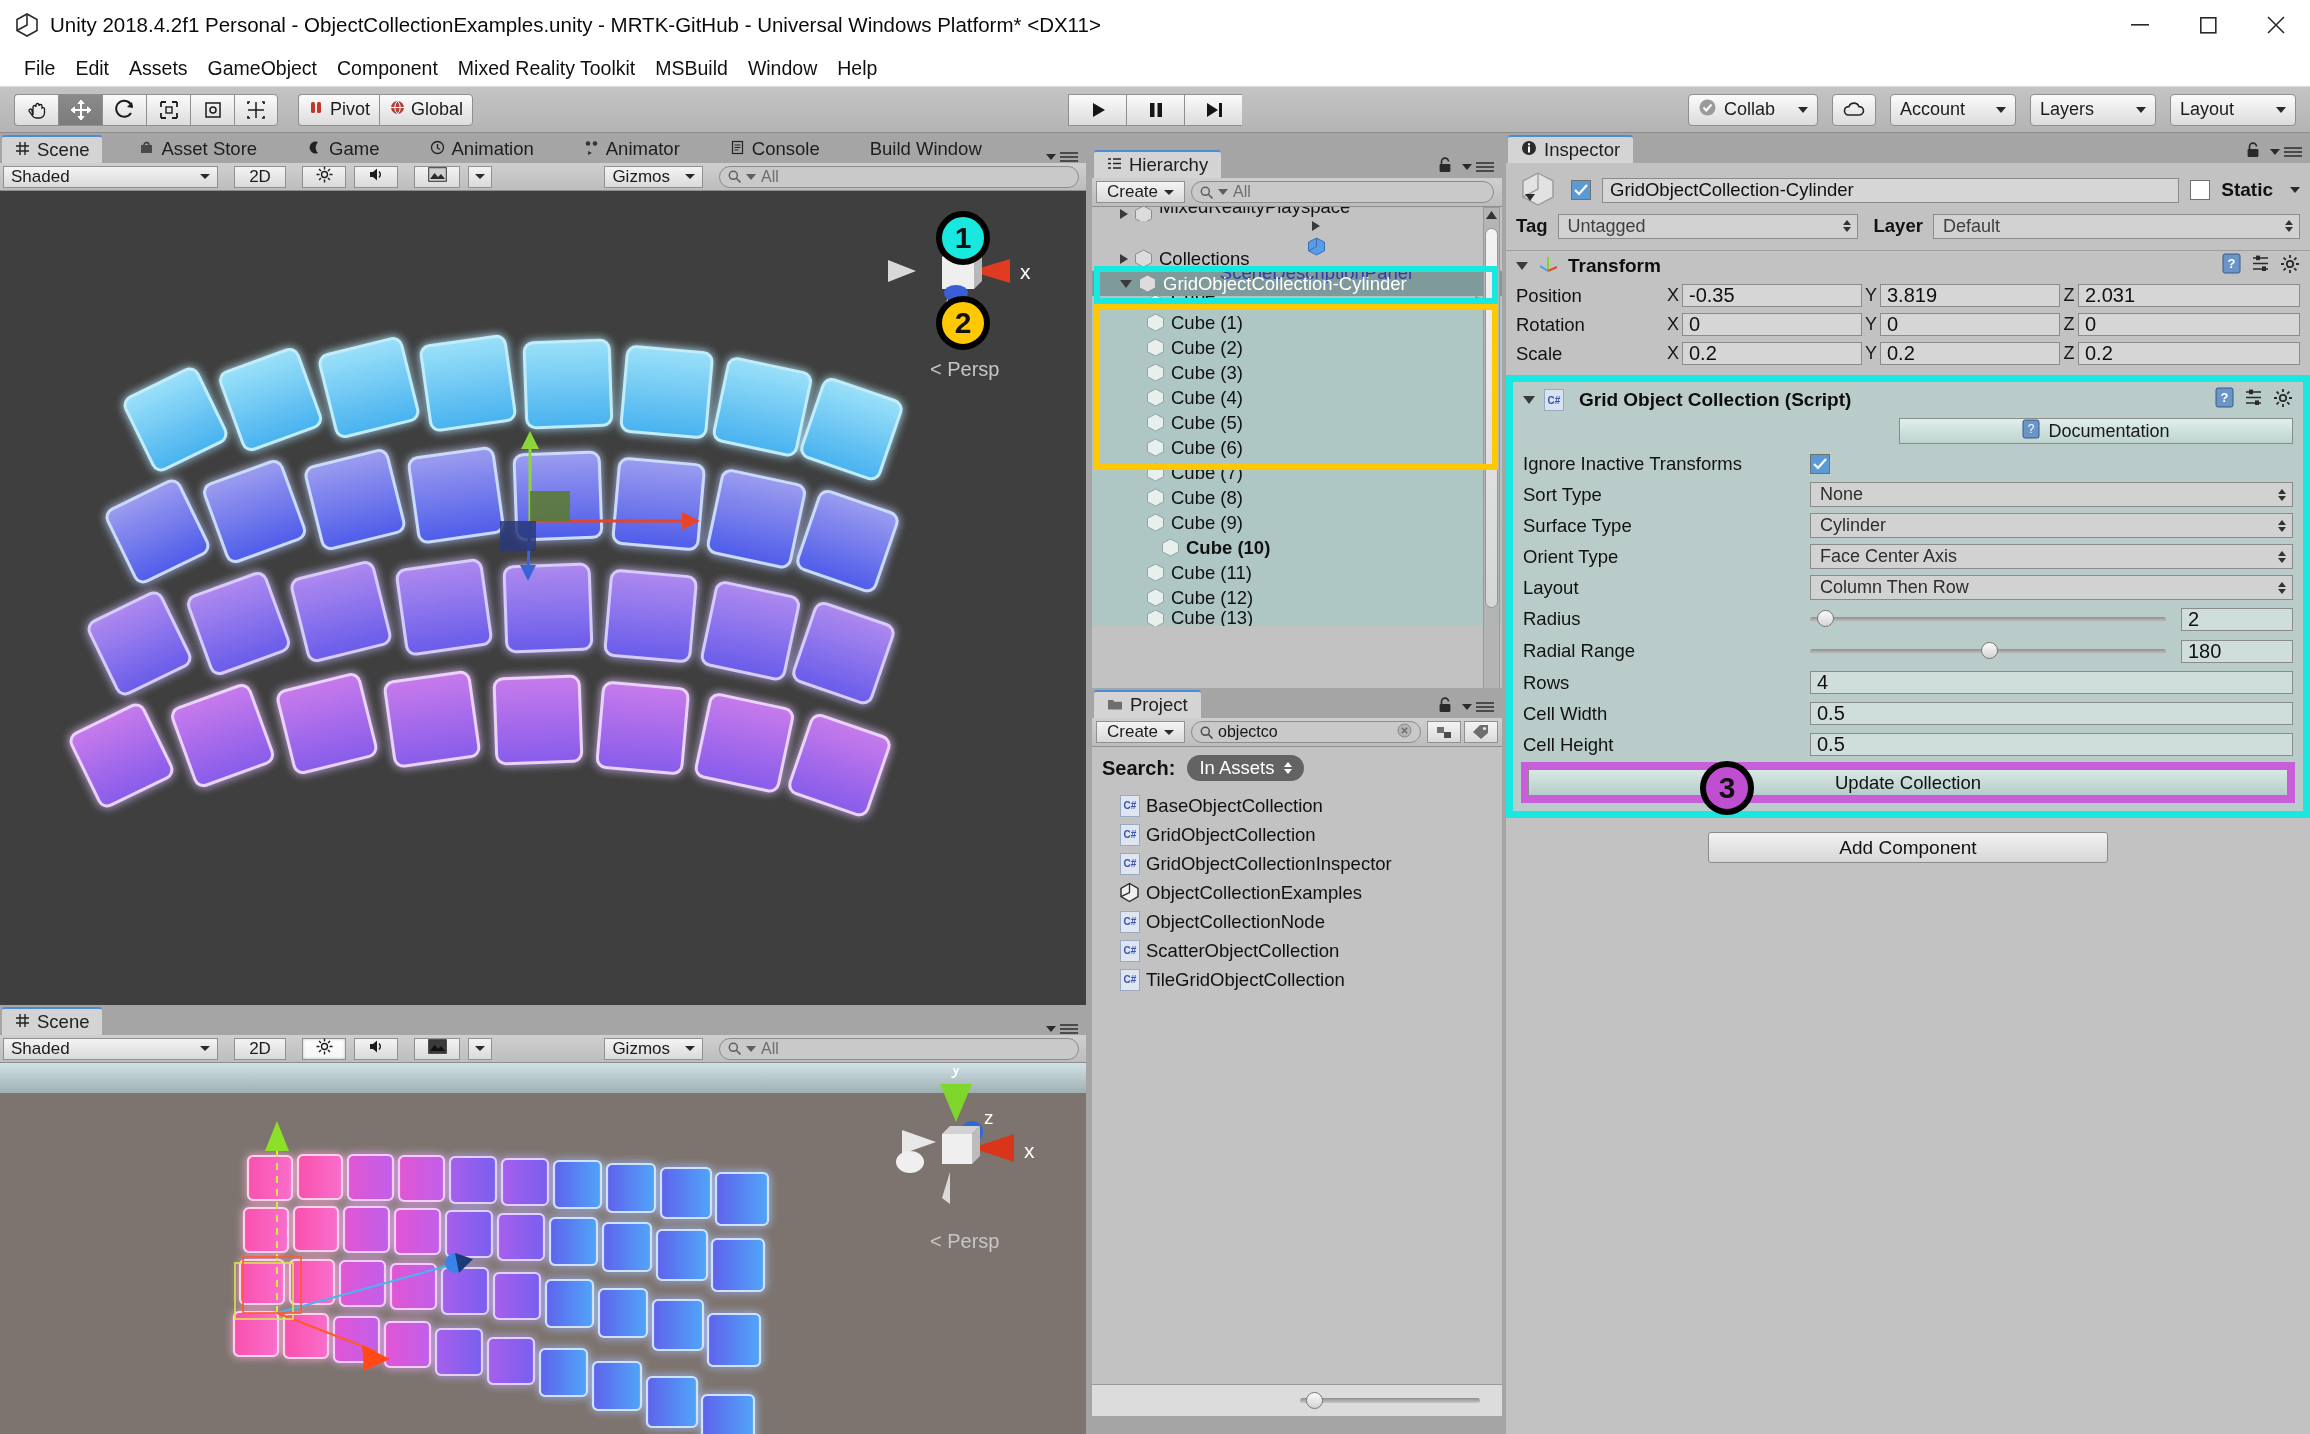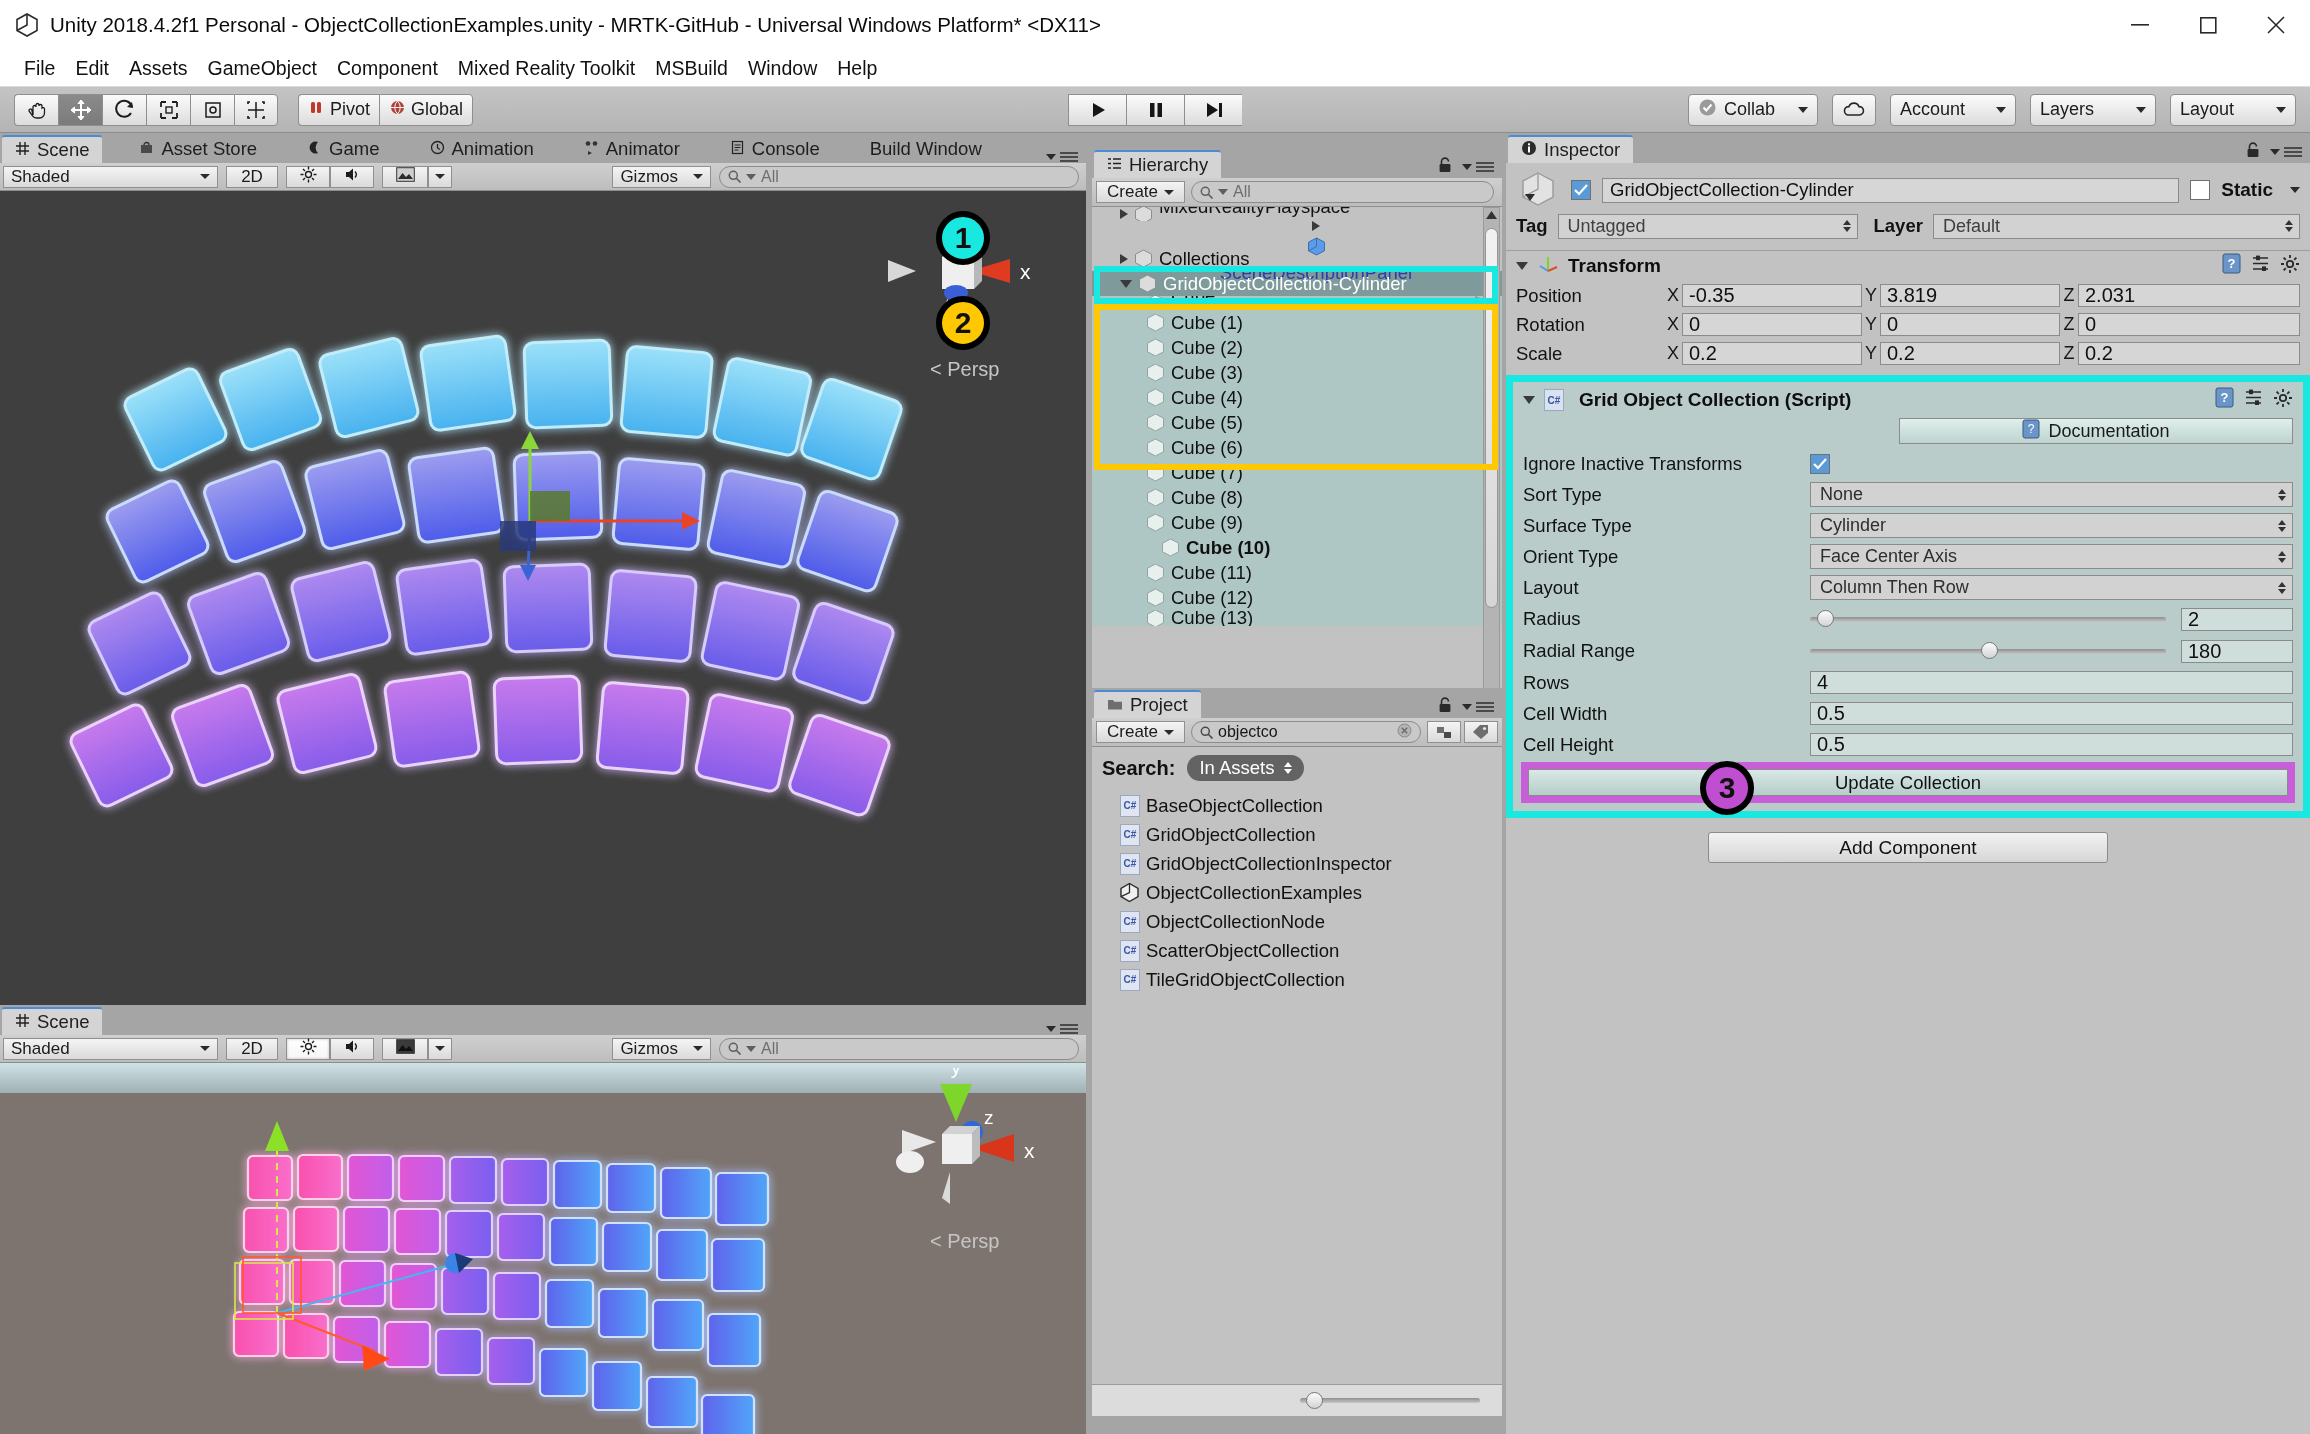--- a/index.html
+++ b/index.html
@@ -61,21 +61,21 @@
     height:28px; padding: 0 13px; display:flex; align-items:center; gap:7px;
     font-size:18.5px; color:#1e1e1e; background:#b3b3b3; border-radius:3px 3px 0 0;
   }
   .tab.active { background:#d4d4d4; border-top:2px solid #4a8cd6; }
   .tab.plain { background:transparent;margin-left:24px; }
   .tab-opts { margin-left:auto; display:flex; align-items:center; gap:4px; padding-right:8px; }
 
   
   .scene-toolbar {
     height:28px; background: linear-gradient(#cfcfcf,#bdbdbd); display:flex; align-items:center;
-    gap:0; padding: 0 3px; border-bottom:1px solid #8d8d8d;
+    gap:8px; padding: 0 3px; border-bottom:1px solid #8d8d8d;
   }
   .sb {
     height:22px; border:1px solid #909090; background:linear-gradient(#f4f4f4,#dadada);
     display:flex; align-items:center; padding:0 7px; font-size:17px; color:#1c1c1c; gap:6px;
   }
   .sb.pressed { background:linear-gradient(#ffffff,#f6f6f6); box-shadow: inset 0 0 3px rgba(0,0,0,.25);}
   .shaded { width:190px; justify-content:space-between; }
   .searchbox {
     height:22px; border:1px solid #8c8c8c; border-radius:11px; background:#c9c9c9;
     display:flex; align-items:center; padding: 0 8px; gap:5px; font-size:16px; color:#6e6e6e;

